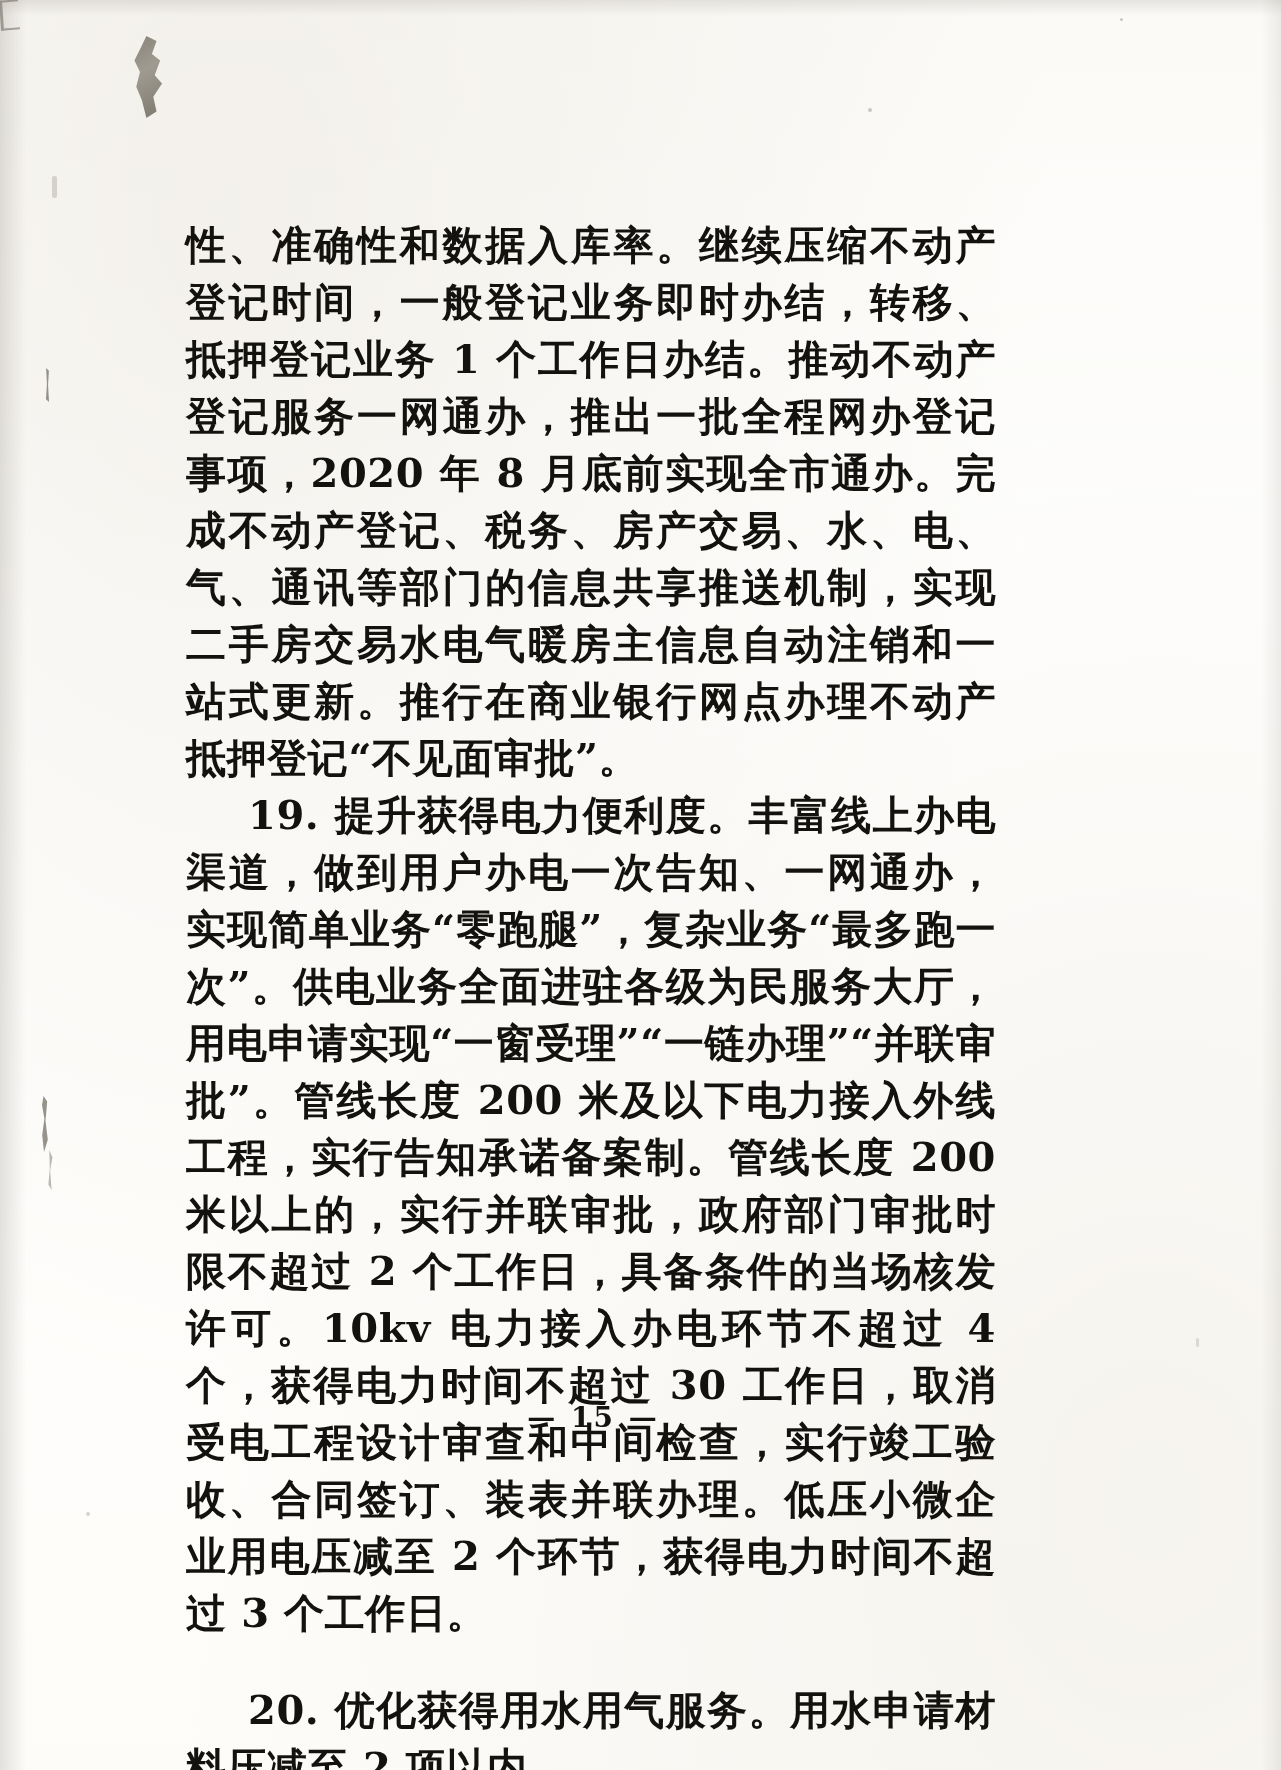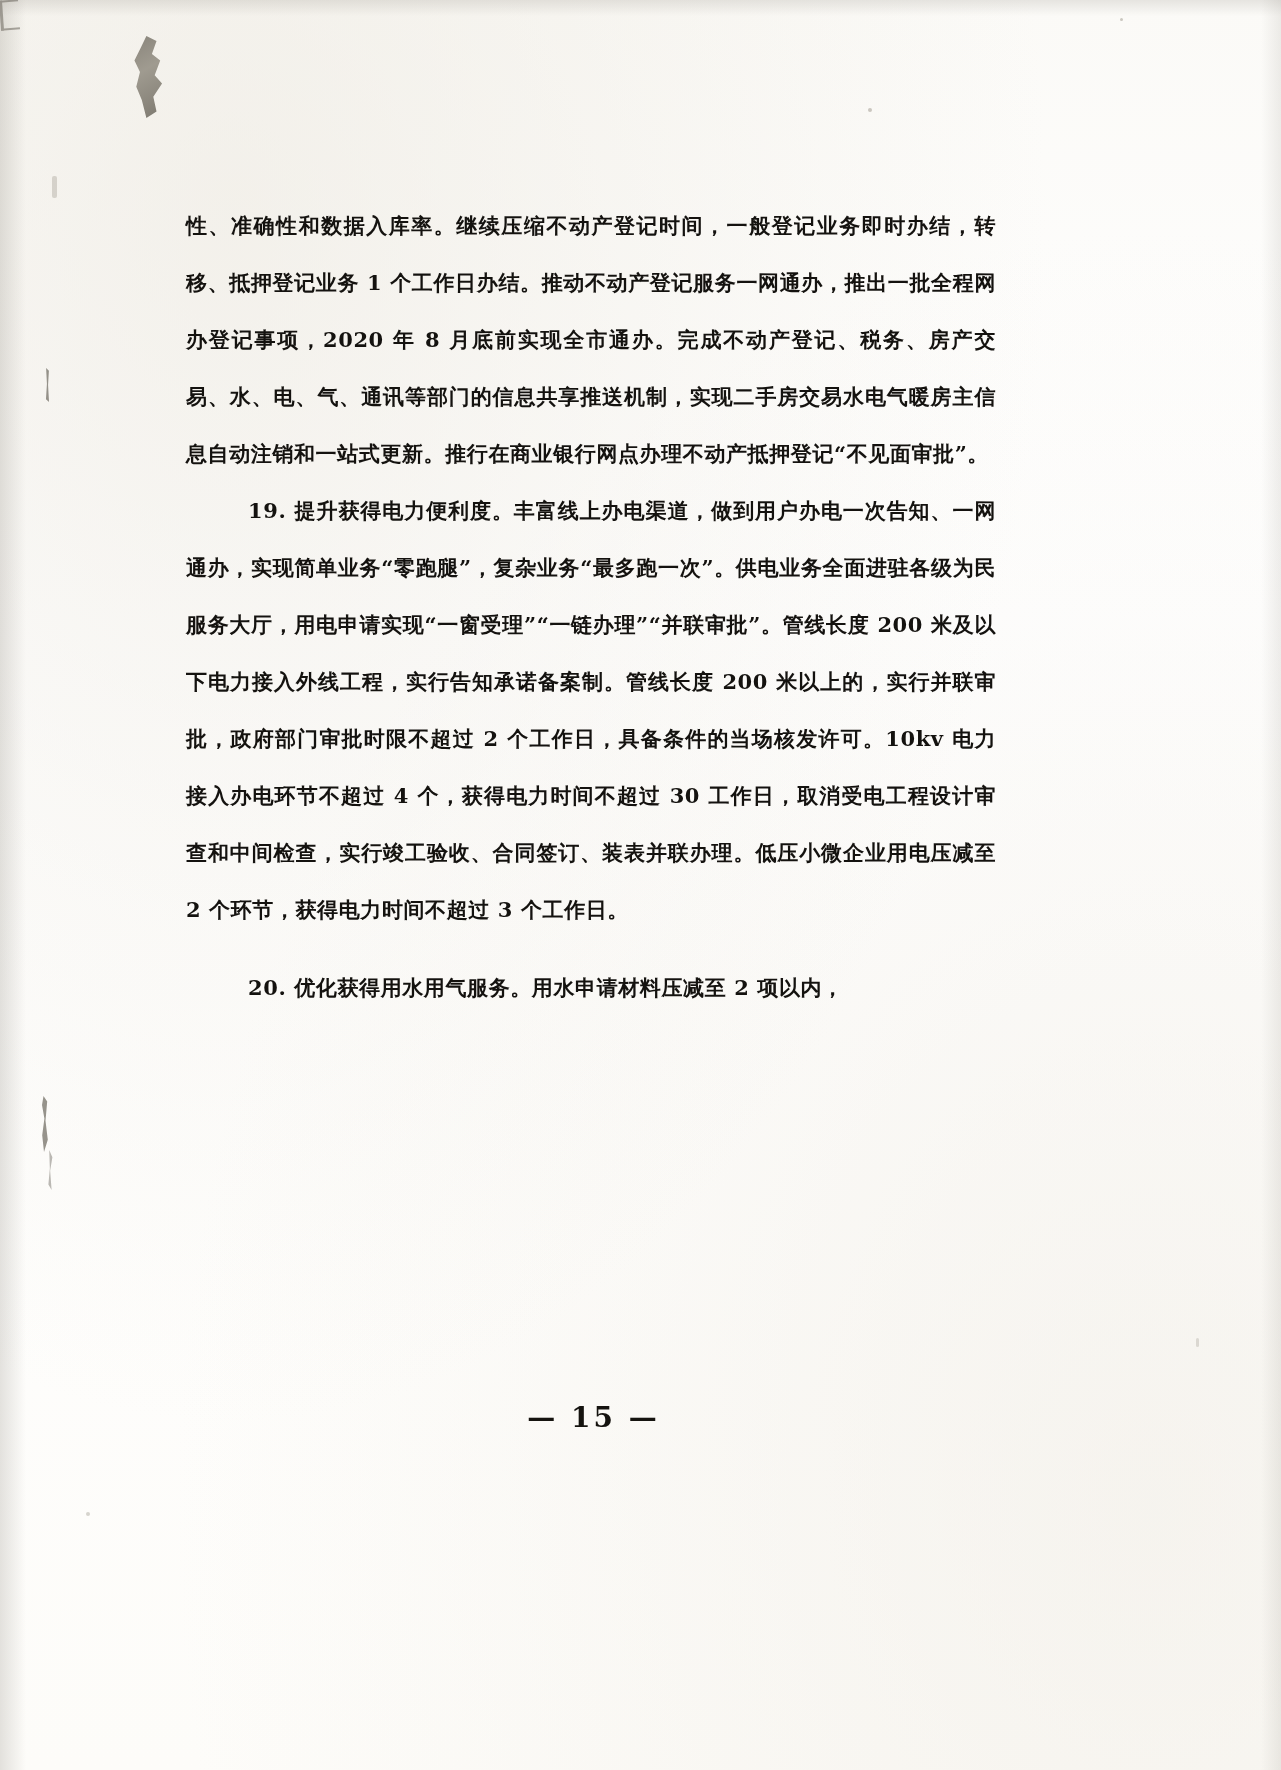--- a/index.html
+++ b/index.html
@@ -110,21 +110,21 @@
 
   
   .content {
     position: absolute;
     left: 186px;
     top: 176px;
     width: 810px;
   }
   .para {
     font-family: "DejaVu Serif", "Liberation Serif", serif;
-    font-size: 21px;
+    font-size: 40px;
     line-height: 57px;
     color: #14120f;
     letter-spacing: 0.6px;
     text-align: justify;
     text-justify: inter-character;
     font-weight: 600;
   }
   .para + .para {
     margin-top: 0;
   }

